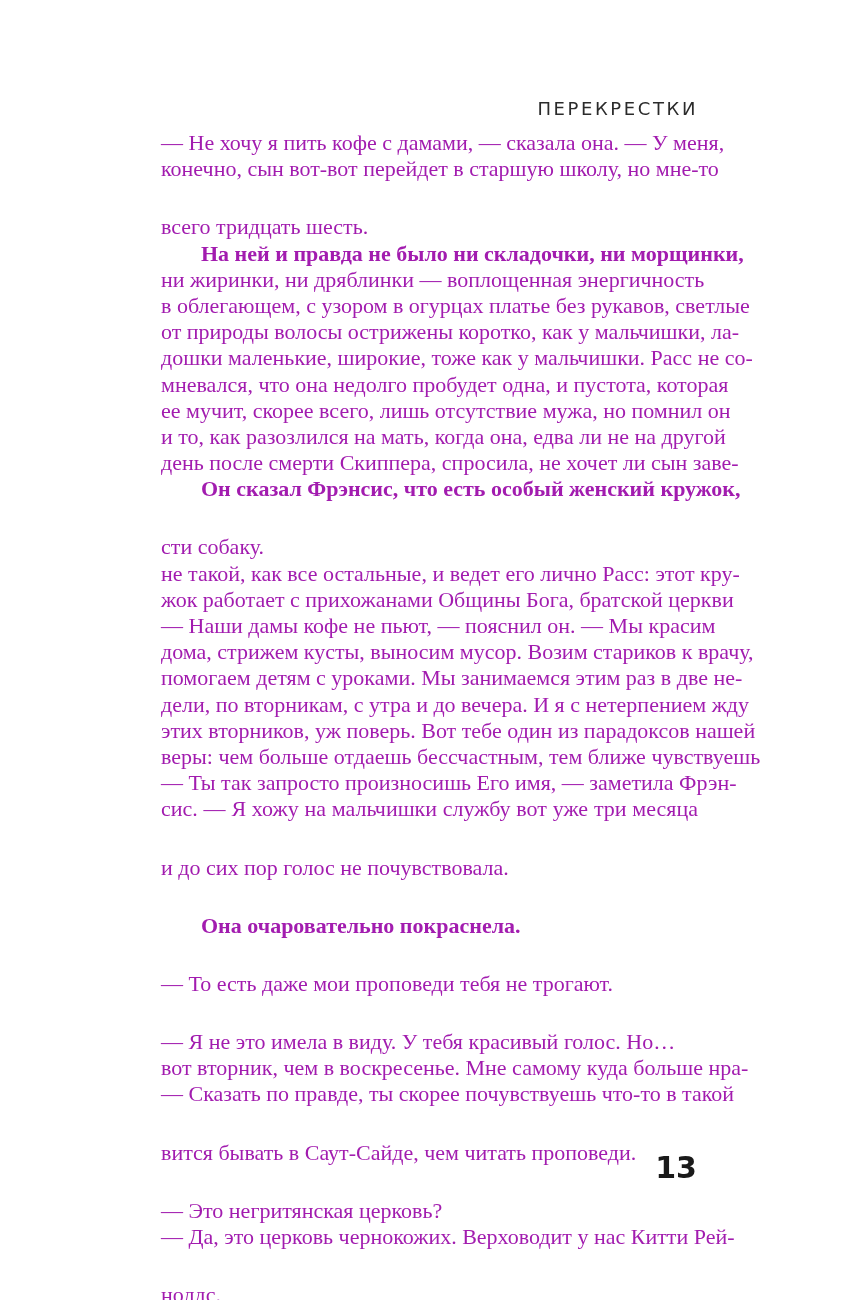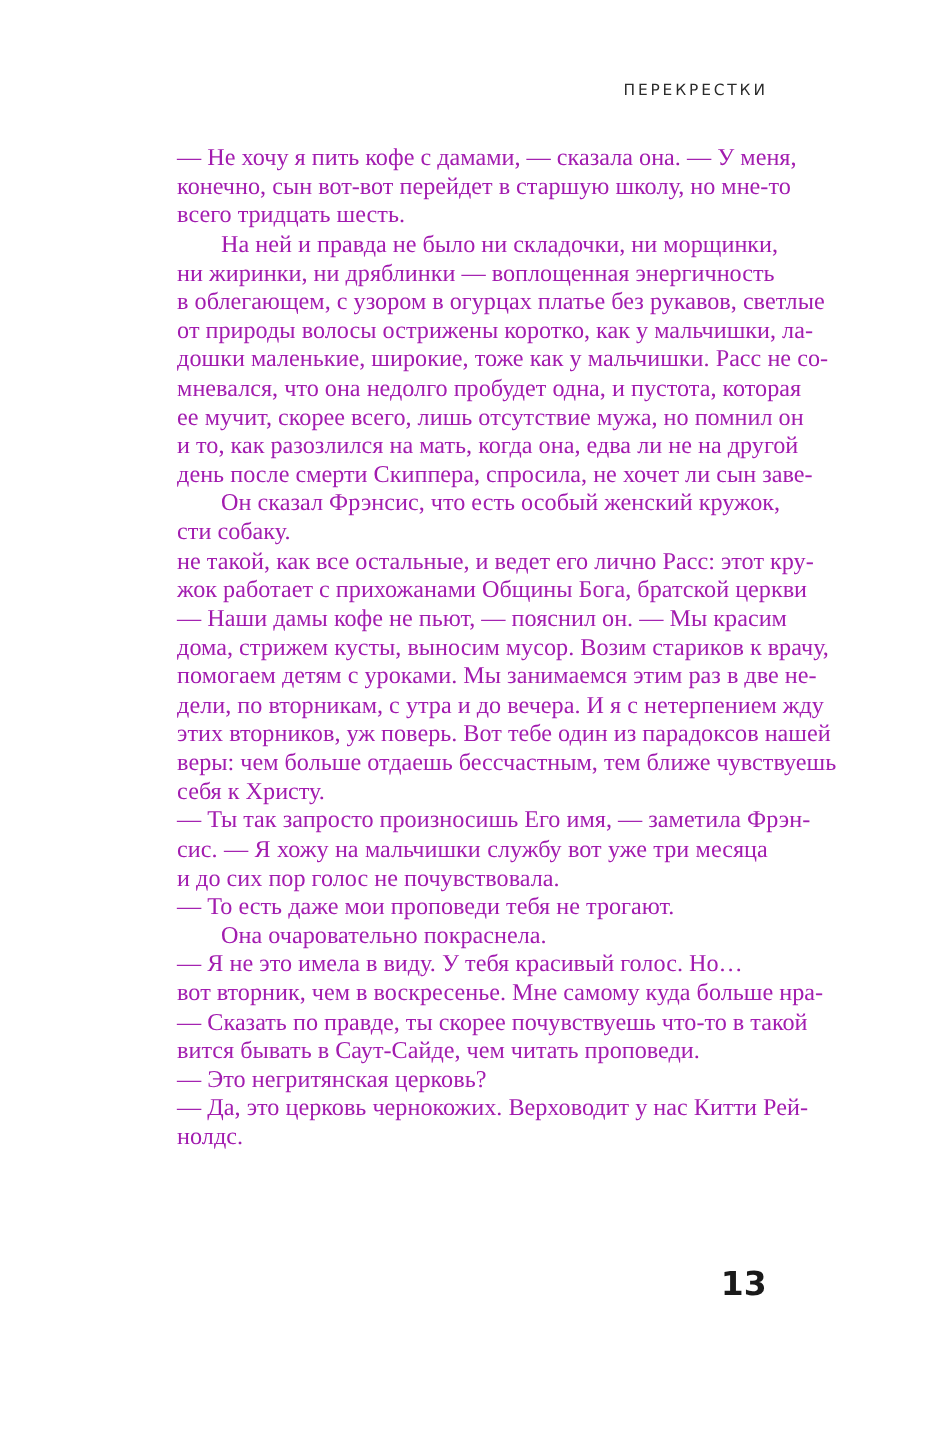--- a/index.html
+++ b/index.html
@@ -15,24 +15,24 @@
   }
   .page {
     position: absolute;
     left: 0; top: 0;
     width: 857px;
     height: 1300px;
     background: #ffffff;
   }
   .running-head {
     position: absolute;
-    top: 74px;
+    top: 98px;
     right: 159px;
     font-family: "DejaVu Sans", sans-serif;
-    font-size: 14px;
+    font-size: 18px;
     letter-spacing: 2.6px;
     color: #2b2b2b;
   }
   .text-block {
     position: absolute;
     left: 161px;
     top: 130px;
     width: 537px;
     font-family: "Liberation Serif", "DejaVu Serif", serif;
     font-size: 22px;
@@ -41,23 +41,25 @@
   }
   .line {
     display: block;
     white-space: nowrap;
     height: 26.2px;
     text-align: justify;
     text-align-last: justify;
   }
   .line.last {
     text-align-last: left;
+    margin-top: 32px;
   }
   .line.indent {
     padding-left: 40px;
+    font-weight: bold;
   }
   .page-number {
     position: absolute;
     top: 1150px;
     right: 160px;
     font-family: "DejaVu Sans", sans-serif;
     font-weight: bold;
     font-size: 30px;
     color: #1a1a1a;
   }
@@ -84,26 +86,25 @@
       <span class="line indent">Он сказал Фрэнсис, что есть особый женский кружок,</span>
       <span class="line last">сти собаку.</span>
       <span class="line">не такой, как все остальные, и ведет его лично Расс: этот кру-</span>
       <span class="line">жок работает с прихожанами Общины Бога, братской церкви</span>
       <span class="line"> — Наши дамы кофе не пьют, — пояснил он. — Мы красим</span>
       <span class="line">дома, стрижем кусты, выносим мусор. Возим стариков к врачу,</span>
       <span class="line">помогаем детям с уроками. Мы занимаемся этим раз в две не-</span>
       <span class="line">дели, по вторникам, с утра и до вечера. И я с нетерпением жду</span>
       <span class="line">этих вторников, уж поверь. Вот тебе один из парадоксов нашей</span>
       <span class="line">веры: чем больше отдаешь бессчастным, тем ближе чувствуешь</span>
-      <span class="line last">себя к Христу.</span>
       <span class="line"> — Ты так запросто произносишь Его имя, — заметила Фрэн-</span>
       <span class="line">сис. — Я хожу на мальчишки службу вот уже три месяца</span>
       <span class="line last">и до сих пор голос не почувствовала.</span>
+      <span class="line indent last">Она очаровательно покраснела.</span>
       <span class="line last"> — То есть даже мои проповеди тебя не трогают.</span>
-      <span class="line indent last">Она очаровательно покраснела.</span>
       <span class="line last"> — Я не это имела в виду. У тебя красивый голос. Но…</span>
       <span class="line">вот вторник, чем в воскресенье. Мне самому куда больше нра-</span>
       <span class="line"> — Сказать по правде, ты скорее почувствуешь что-то в такой</span>
       <span class="line last">вится бывать в Саут-Сайде, чем читать проповеди.</span>
       <span class="line last"> — Это негритянская церковь?</span>
       <span class="line"> — Да, это церковь чернокожих. Верховодит у нас Китти Рей-</span>
       <span class="line last">нолдс.</span>
     </div>
 
   <div class="page-number">13</div>

